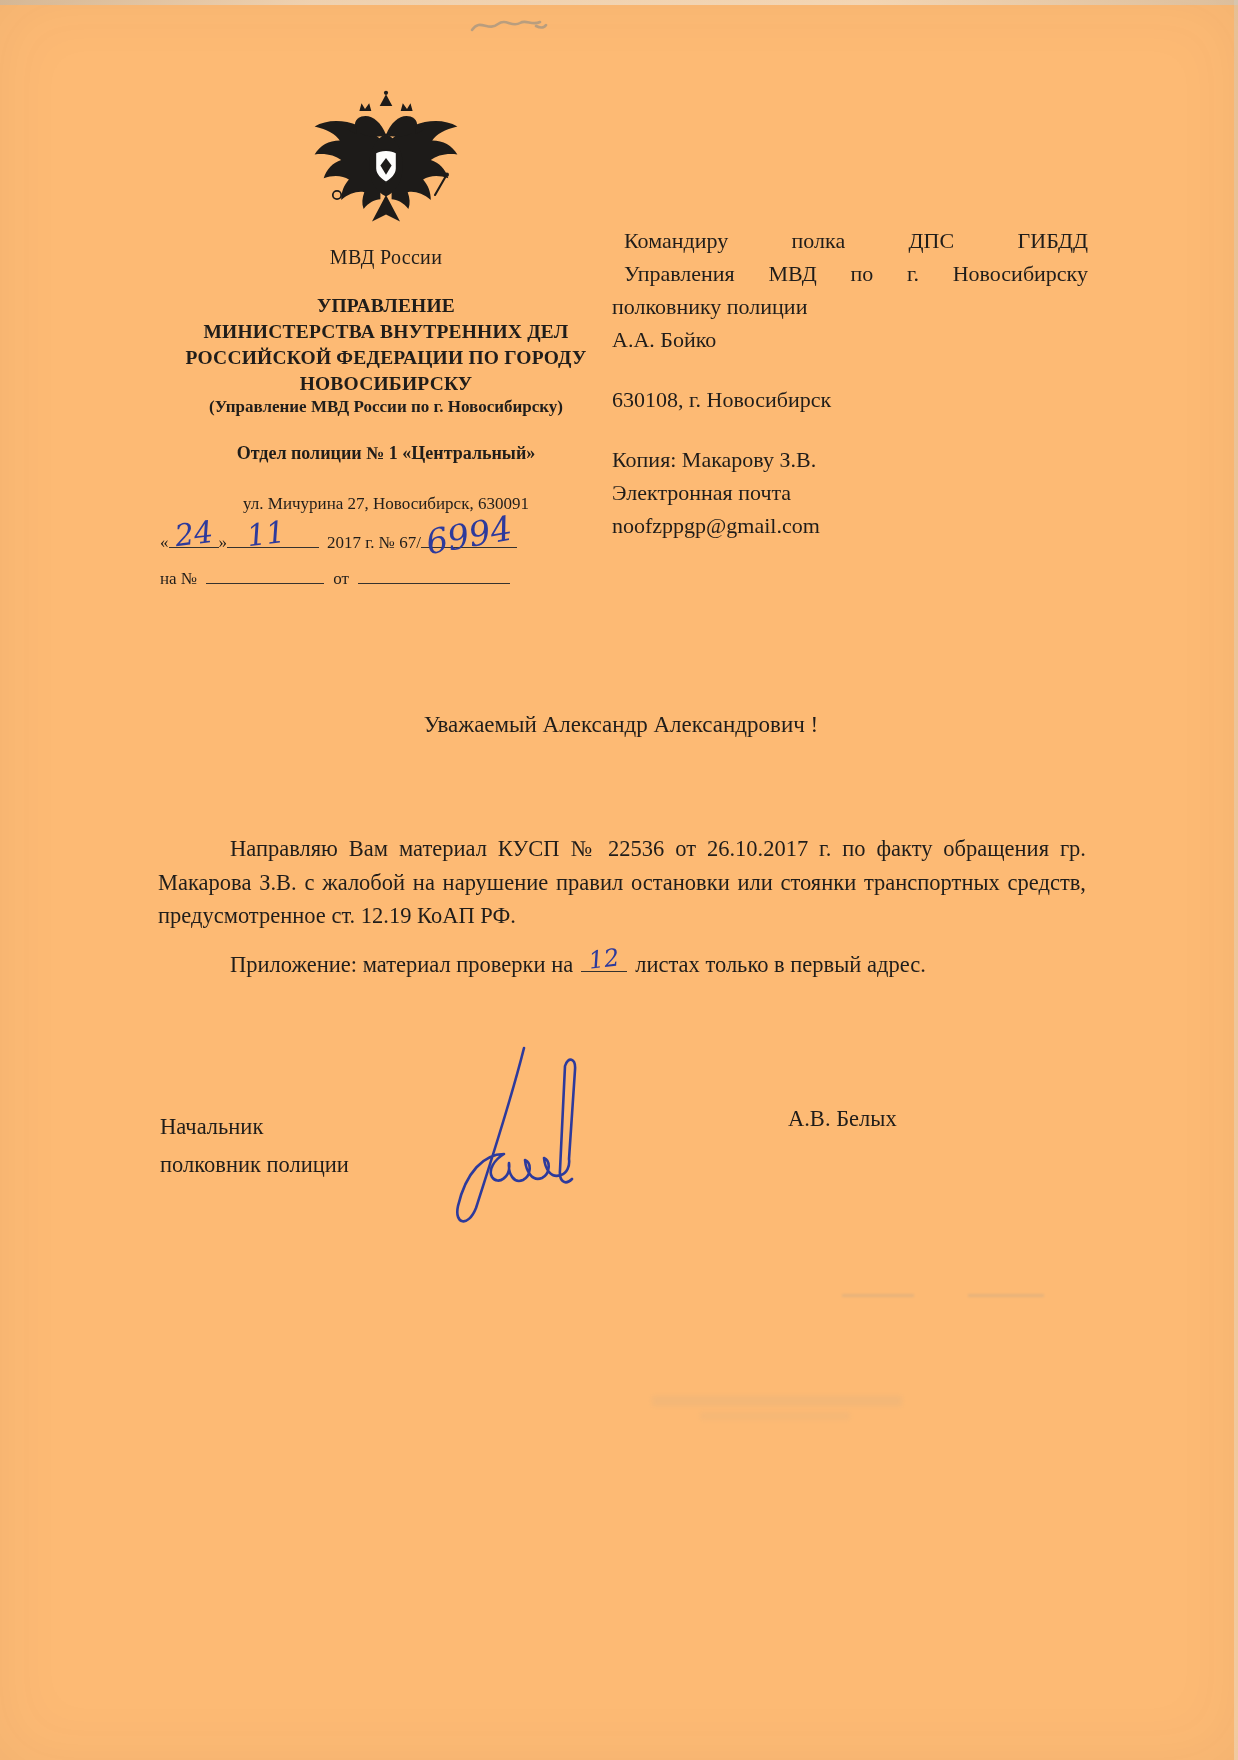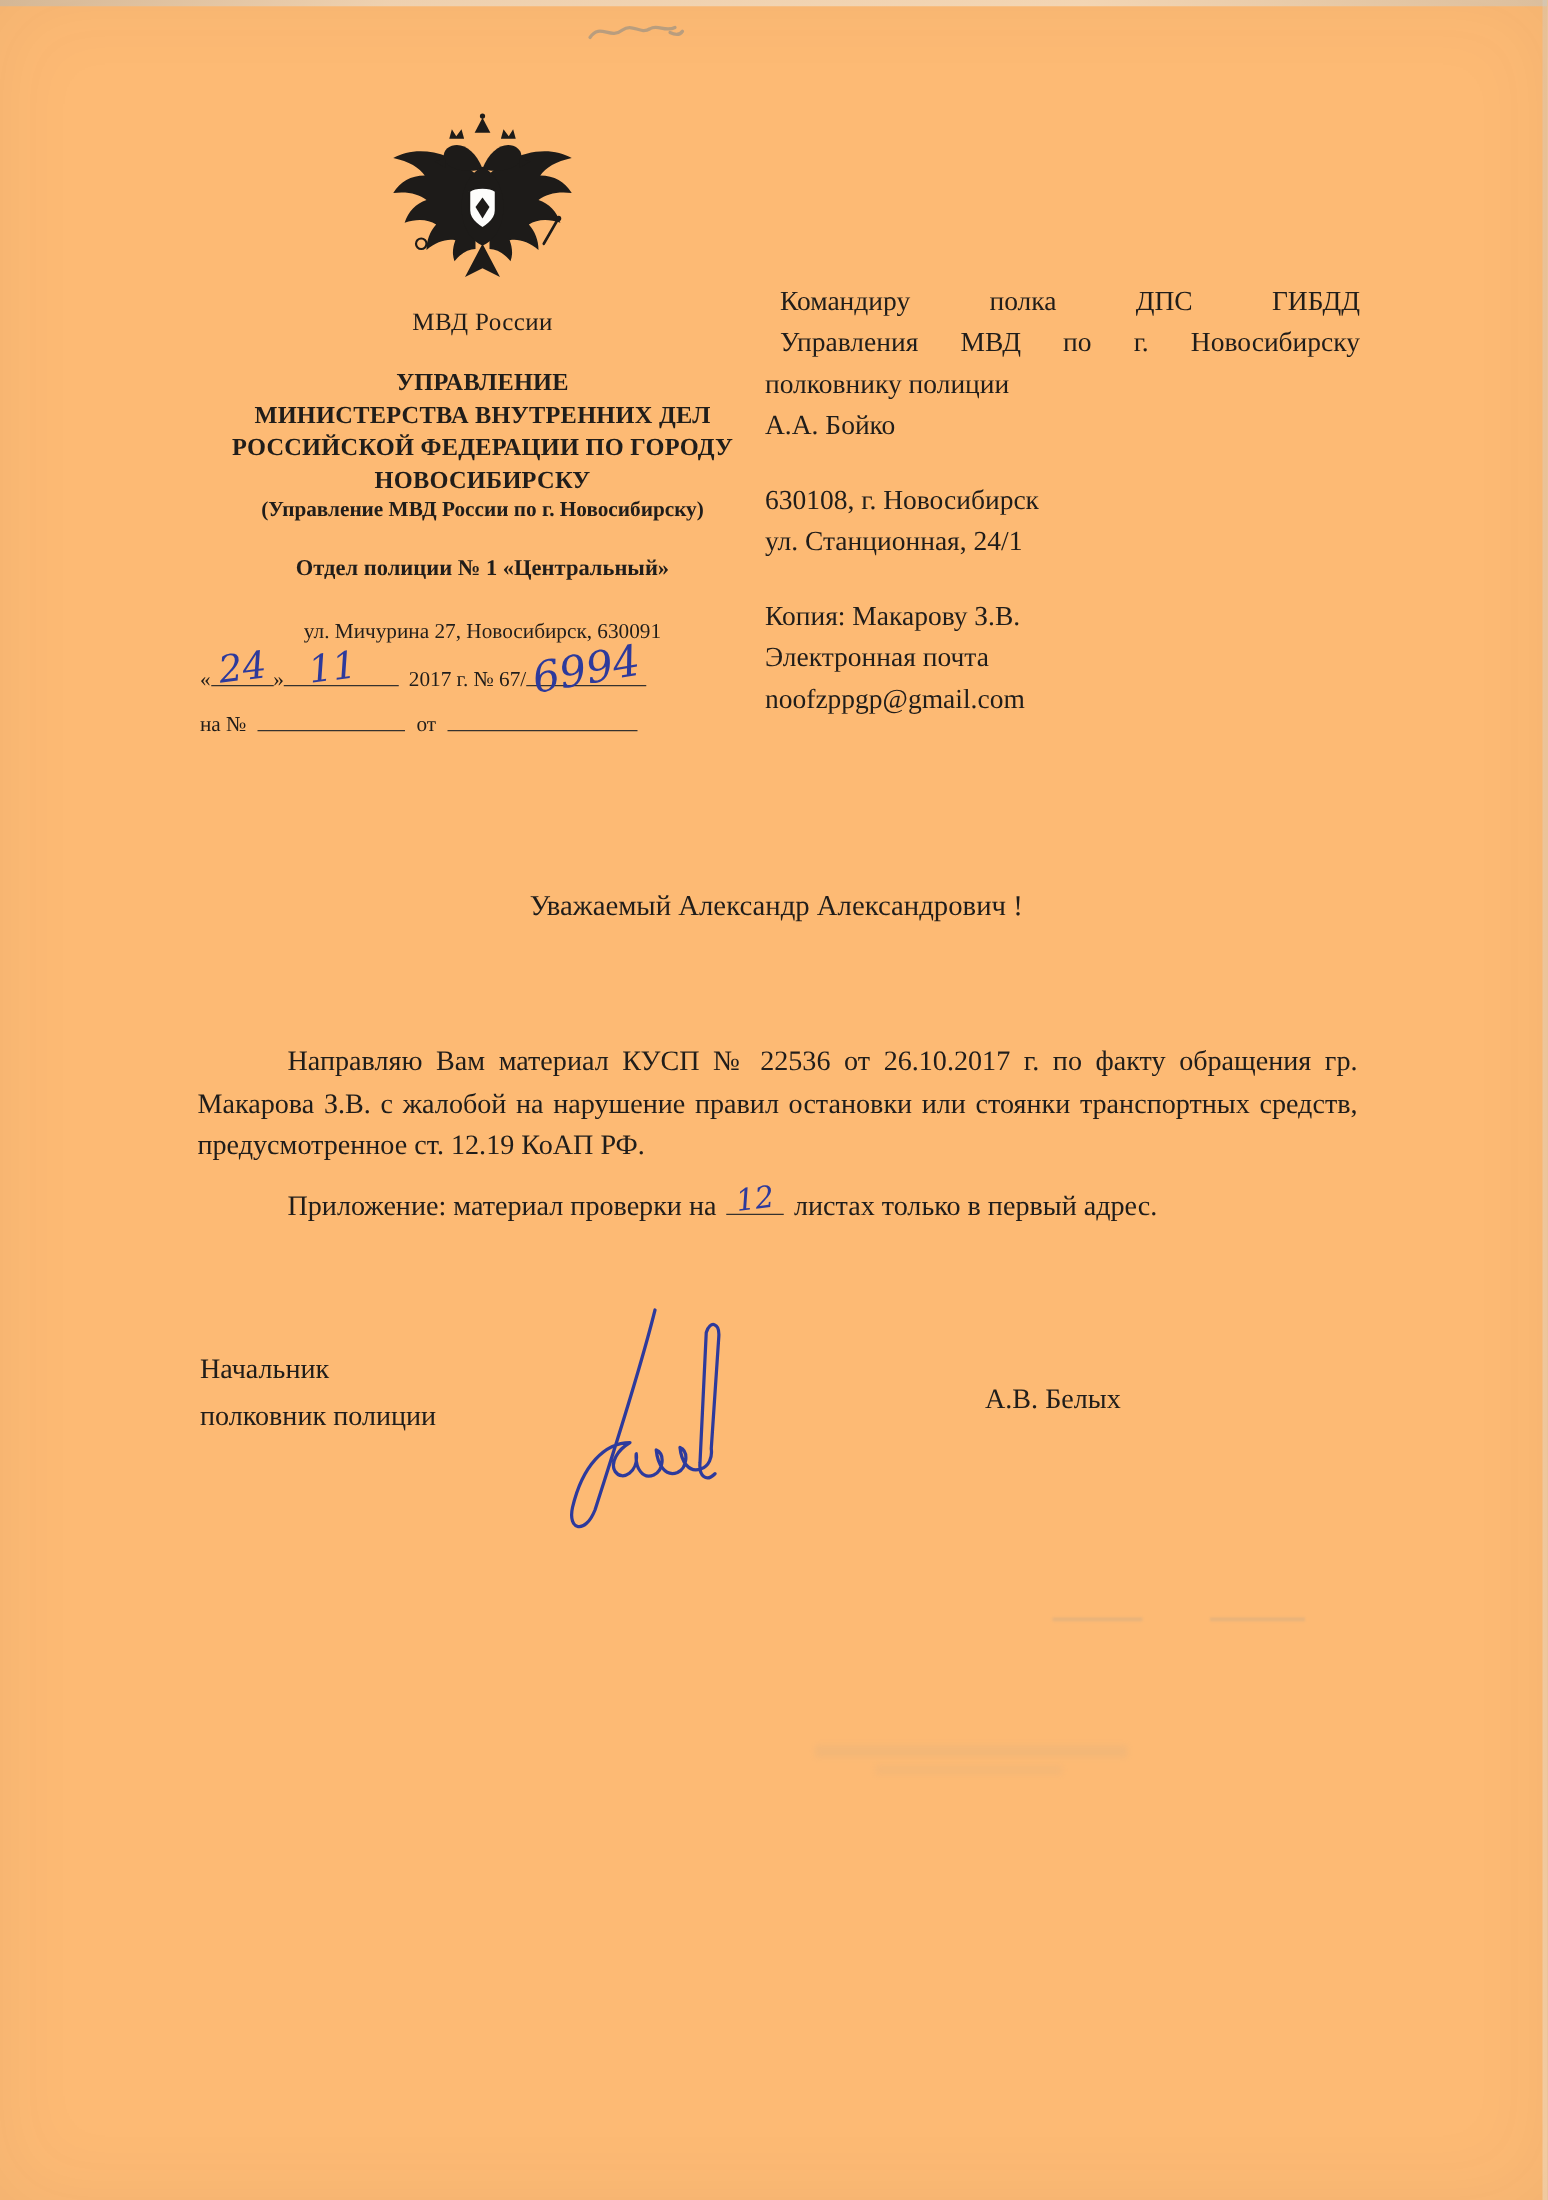--- a/index.html
+++ b/index.html
@@ -67,21 +67,21 @@
 
   
   .salutation { position: absolute; left: 158px; top: 712px; width: 926px; text-align: center; font-size: 23px; }
   .body-par {
     position: absolute; left: 158px; top: 832px; width: 928px;
     font-size: 22.5px; line-height: 33.5px; text-align: justify; text-indent: 72px;
   }
   .attachment { position: absolute; left: 158px; top: 952px; width: 928px; font-size: 22.5px; padding-left: 72px; }
 
   
-  .sig-post { position: absolute; left: 160px; top: 1076px; font-size: 22.5px; line-height: 38px; }
+  .sig-post { position: absolute; left: 160px; top: 1108px; font-size: 22.5px; line-height: 38px; }
   .sig-name { position: absolute; left: 788px; top: 1106px; font-size: 22.5px; }
   .sig-scrawl { position: absolute; left: 376px; top: 1020px; }
 
   
   .ghost { position: absolute; background: #9a9a94; opacity: .22; filter: blur(1px); }
   .ghost-1 { left: 842px; top: 1294px; width: 72px; height: 3px; }
   .ghost-2 { left: 968px; top: 1294px; width: 76px; height: 3px; }
   .ghost-3 { left: 652px; top: 1396px; width: 250px; height: 10px; opacity: .10; filter: blur(2.5px); }
   .ghost-4 { left: 700px; top: 1412px; width: 150px; height: 8px; opacity: .08; filter: blur(2.5px); }
 </style>
@@ -149,21 +149,20 @@
     </div>
   </div>
 
   <div class="recipient">
     <div class="r-line justify">Командиру полка ДПС ГИБДД</div>
     <div class="r-line justify">Управления МВД по г. Новосибирску</div>
     <div class="r-line">полковнику полиции</div>
     <div class="r-line">А.А. Бойко</div>
     <div class="r-gap"></div>
     <div class="r-line">630108, г. Новосибирск</div>
-    <div class="r-line">ул. Станционная, 24/1</div>
     <div class="r-gap"></div>
     <div class="r-line">Копия: Макарову З.В.</div>
     <div class="r-line">Электронная почта</div>
     <div class="r-line">noofzppgp@gmail.com</div>
   </div>
 
   <div class="salutation">Уважаемый Александр Александрович !</div>
 
   <p class="body-par">Направляю Вам материал КУСП № 22536 от 26.10.2017 г. по факту обращения гр. Макарова З.В. с жалобой на нарушение правил остановки или стоянки транспортных средств, предусмотренное ст. 12.19 КоАП РФ.</p>
 

